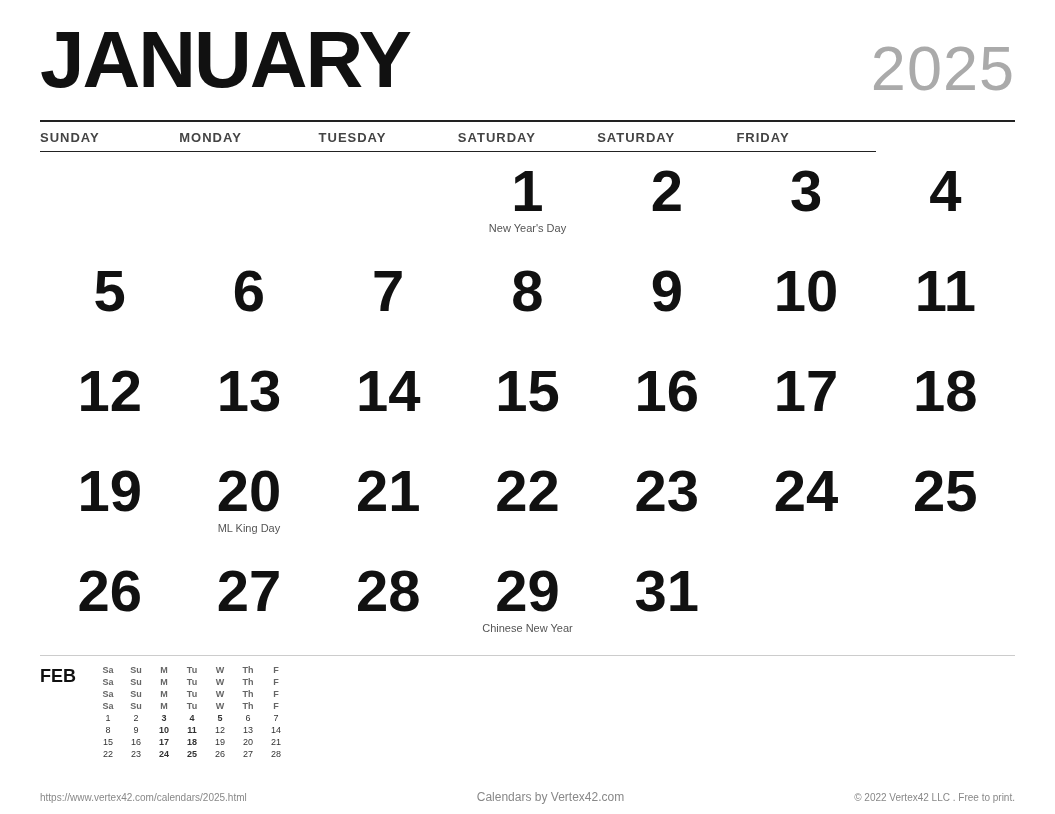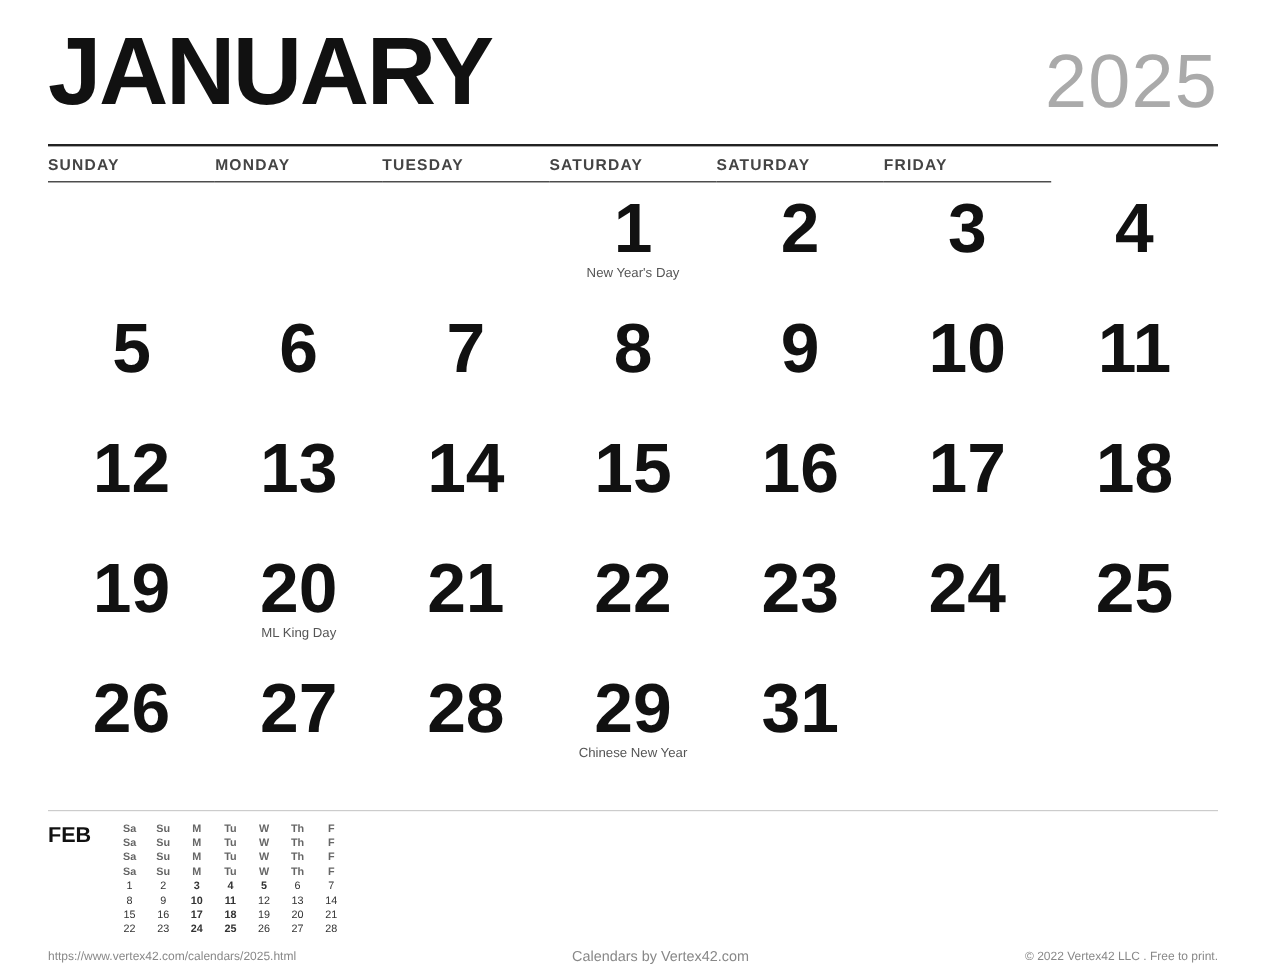--- a/index.html
+++ b/index.html
@@ -87,21 +87,21 @@
       line-height: 1.2;
     }
 
     .empty-cell {
       min-height: 100px;
     }
 
     
     .mini-section {
       position: absolute;
-      bottom: 34px;
+      bottom: 54px;
       left: 40px;
       right: 40px;
       display: flex;
       align-items: flex-start;
       border-top: 1px solid #ccc;
       padding-top: 8px;
     }
 
     .mini-month-label {
       font-size: 18px;

